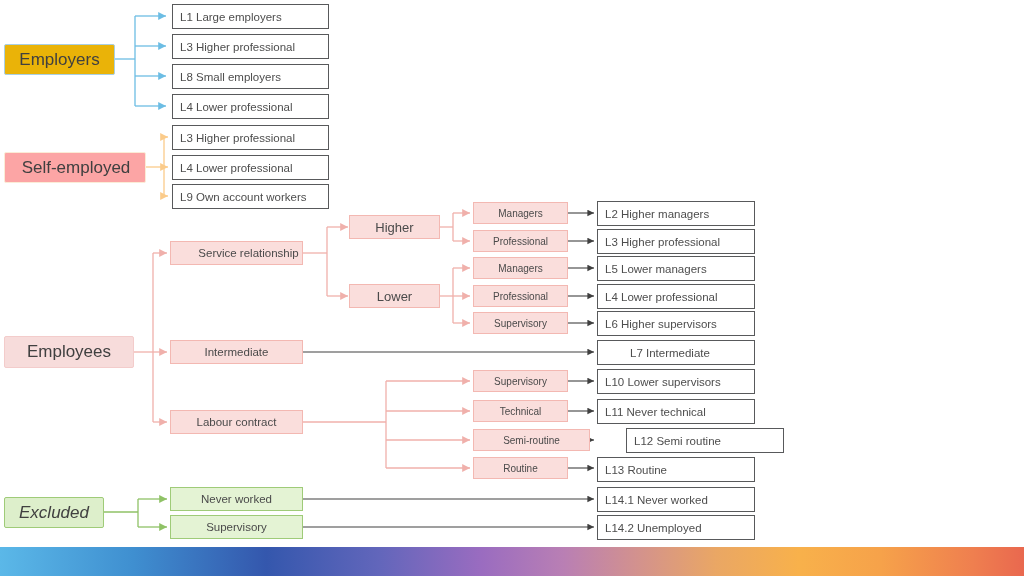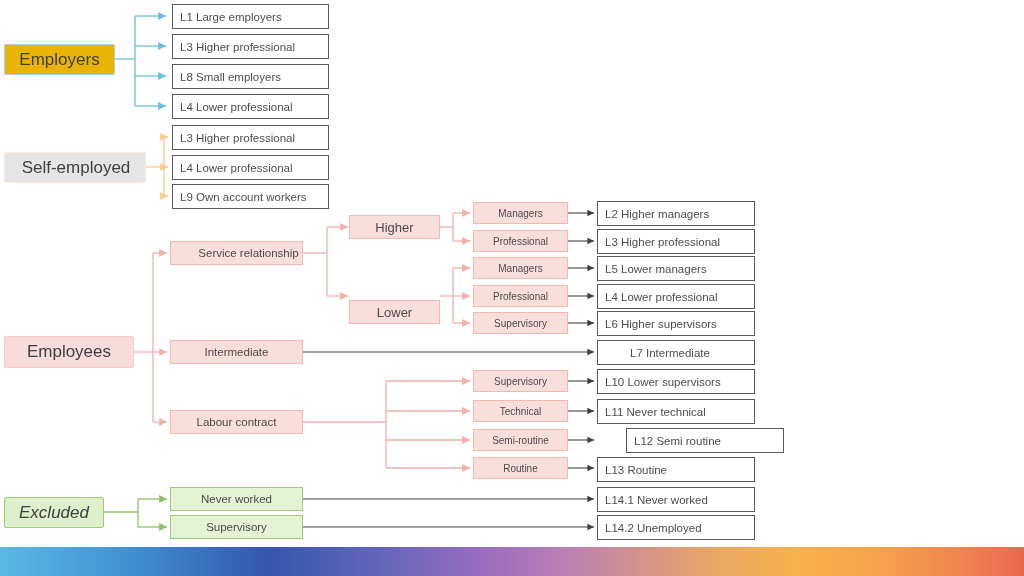--- a/index.html
+++ b/index.html
@@ -37,21 +37,21 @@
     overflow: hidden;
   }
   
   .root {
     font-size: 17px;
     justify-content: center;
     padding: 0 10px;
     border-radius: 2px;
   }
   .root.employers      { background: #eab308; border: 1px solid #a9cfe3; }
-  .root.selfemployed   { background: #e5e5e5; border: 1px solid #fbecd7; padding-left: 12px; }
+  .root.selfemployed   { background: #fca5a5; border: 1px solid #fbecd7; padding-left: 12px; }
   .root.employees      { background: #f7dcdb; border: 1px solid #f3cccb; }
   .root.excluded       { background: #ddefcb; border: 1px solid #9fcb78; }
 
   
   .mid {
     background: #fadedc;
     border: 1px solid #f3b8b2;
     font-size: 11.5px;
     justify-content: center;
     color: #4a4a4a;
@@ -247,21 +247,21 @@
   <div class="node mid" style="left:170px; top:340px; width:133px; height:24px;">
     <span>Intermediate</span>
   </div>
   <div class="node mid" style="left:170px; top:410px; width:133px; height:24px;">
     <span>Labour contract</span>
   </div>
 
   <div class="node mid big" style="left:349px; top:215px; width:91px; height:24px;">
     <span>Higher</span>
   </div>
-  <div class="node mid big" style="left:349px; top:284px; width:91px; height:24px;margin-top:16px;">
+  <div class="node mid big" style="left:349px; top:284px; width:91px; height:24px;">
     <span>Lower</span>
   </div>
 
   <div class="node mid small" style="left:473px; top:202px; width:95px; height:22px;">
     <span>Managers</span>
   </div>
   <div class="node mid small" style="left:473px; top:230px; width:95px; height:22px;">
     <span>Professional</span>
   </div>
 
@@ -274,21 +274,21 @@
   <div class="node mid small" style="left:473px; top:312px; width:95px; height:22px;">
     <span>Supervisory</span>
   </div>
 
   <div class="node mid small" style="left:473px; top:370px; width:95px; height:22px;">
     <span>Supervisory</span>
   </div>
   <div class="node mid small" style="left:473px; top:400px; width:95px; height:22px;">
     <span>Technical</span>
   </div>
-  <div class="node mid small" style="left:473px; top:429px; width:95px; height:22px;align-items:center;">
+  <div class="node mid small" style="left:473px; top:429px; width:117px; height:22px;align-items:center;">
     <span>Semi-routine</span>
   </div>
   <div class="node mid small" style="left:473px; top:457px; width:95px; height:22px;">
     <span>Routine</span>
   </div>
 
   <div class="node midgreen" style="left:170px; top:487px; width:133px; height:24px;">
     <span>Never worked</span>
   </div>
   <div class="node midgreen" style="left:170px; top:515px; width:133px; height:24px;">

